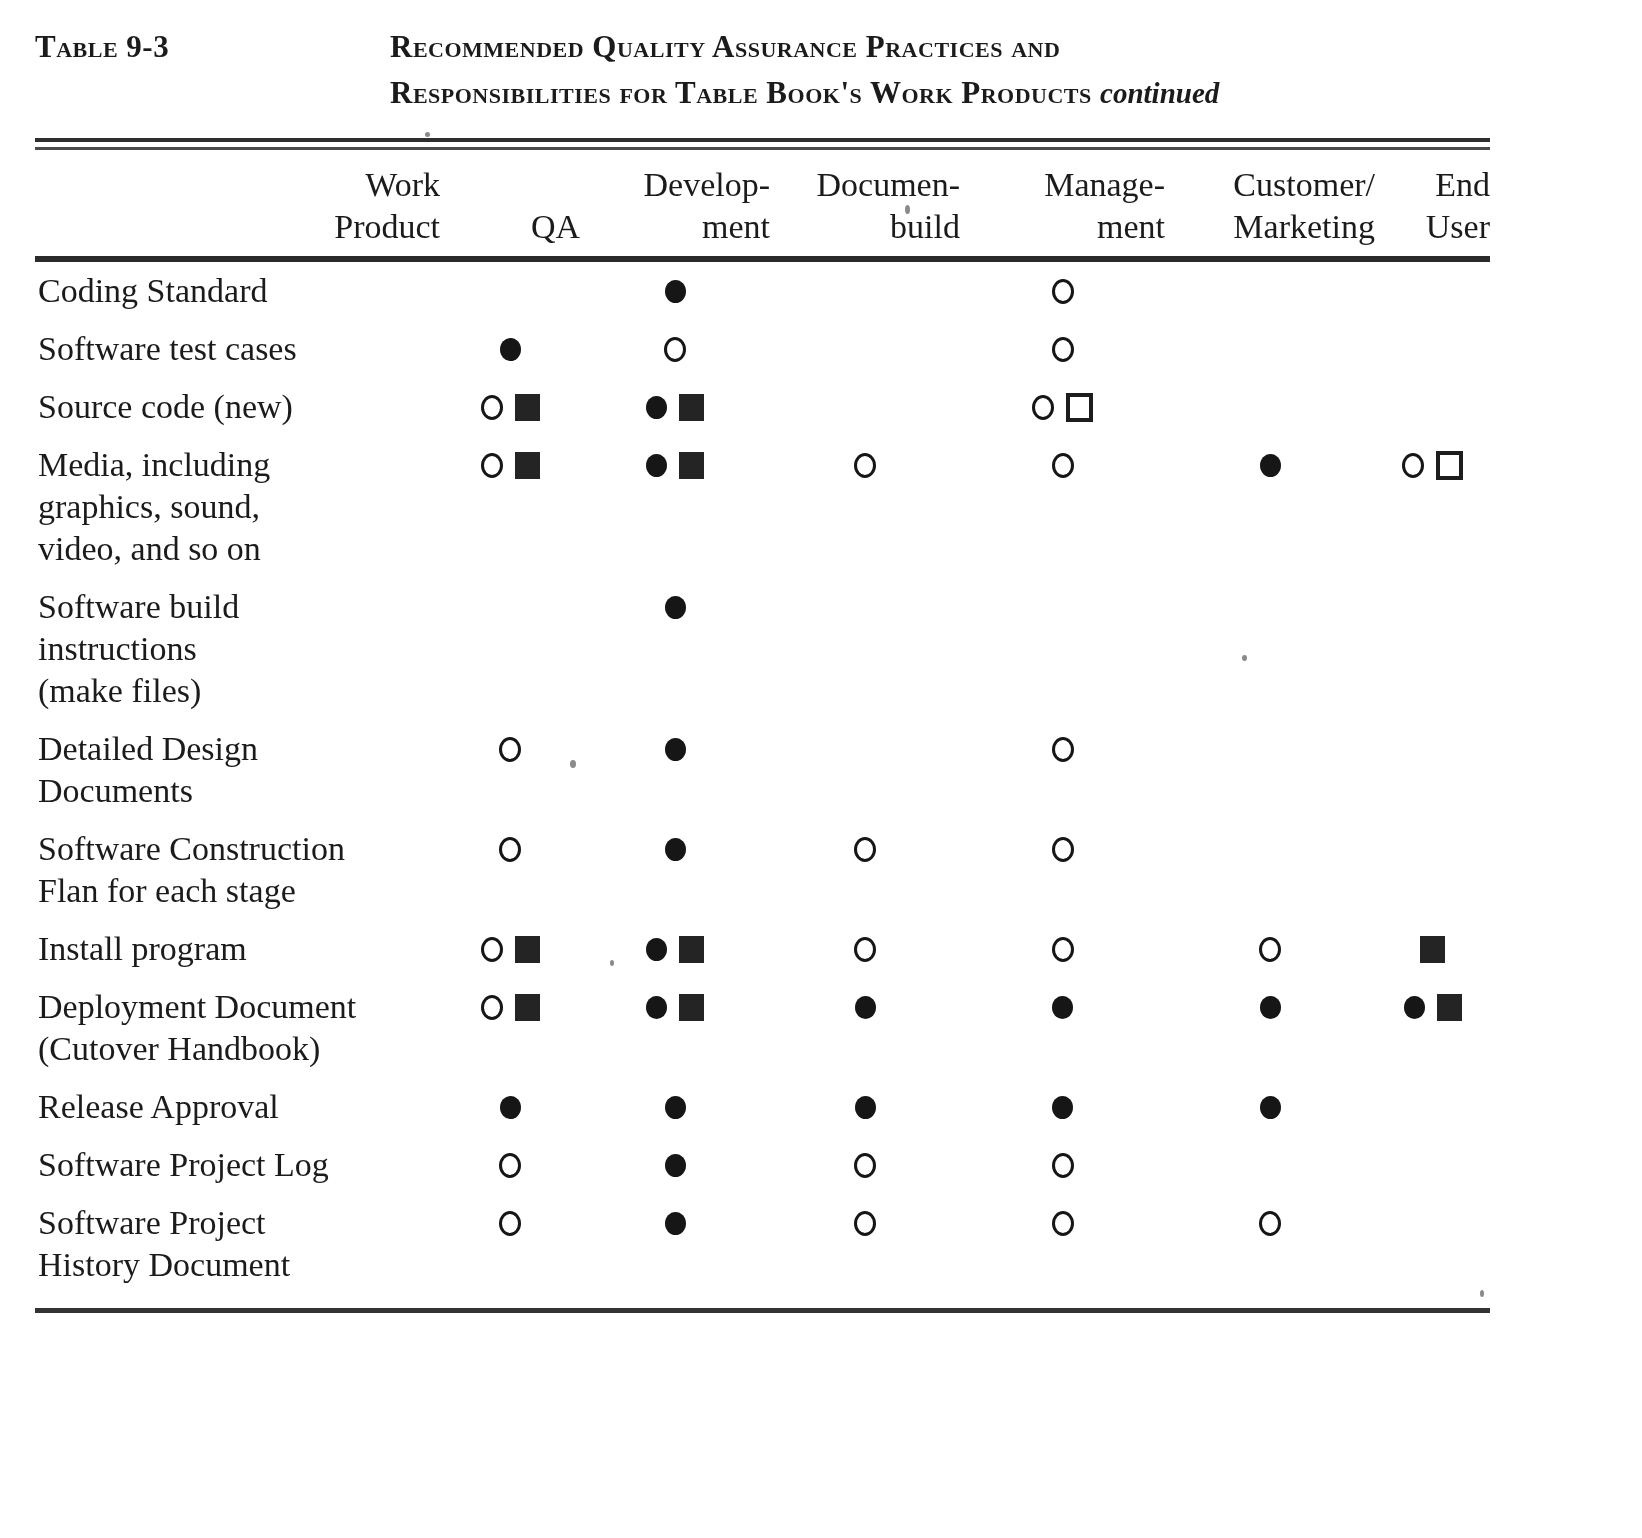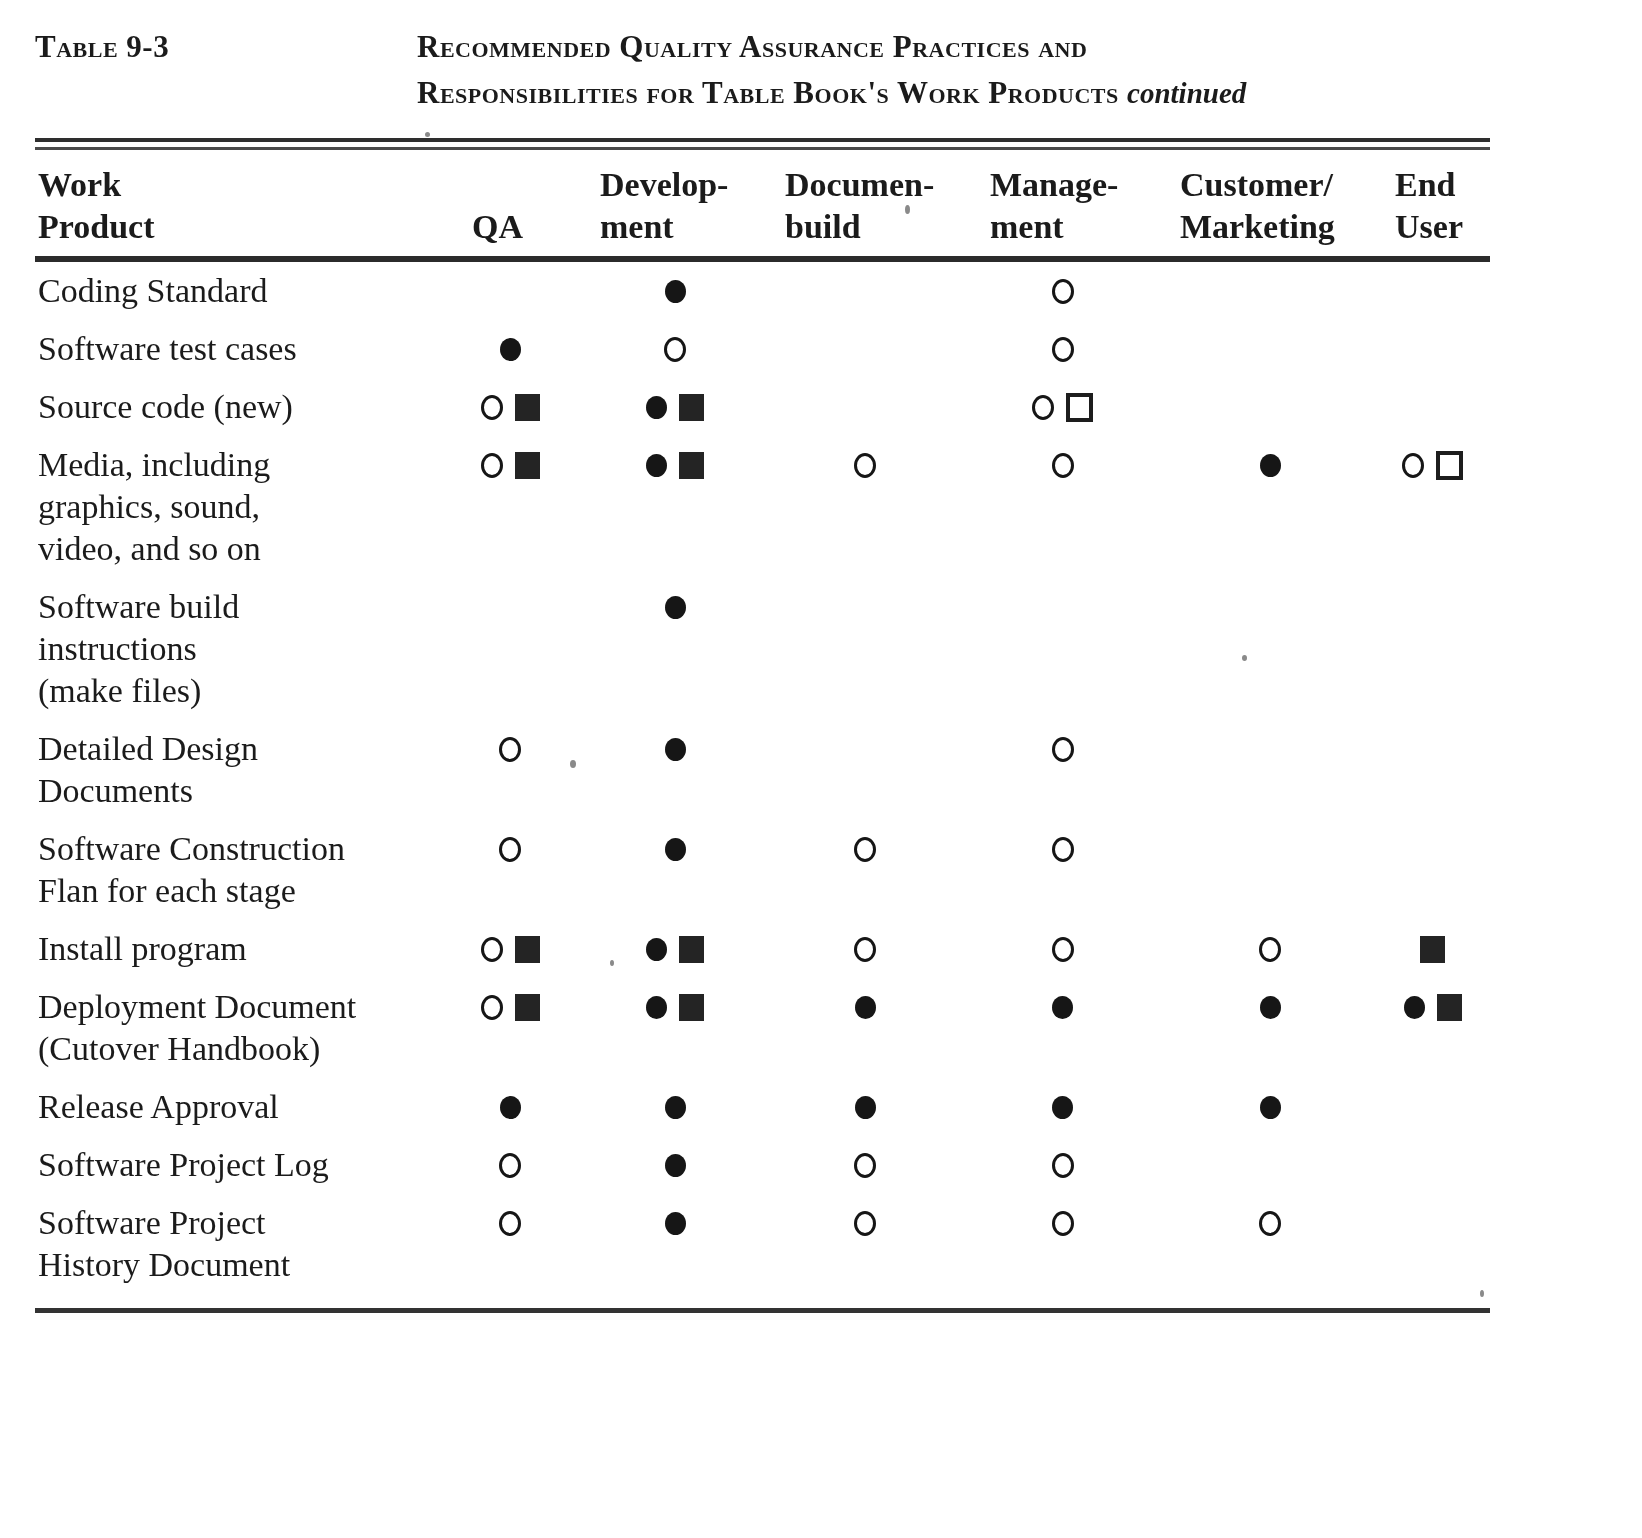--- a/index.html
+++ b/index.html
@@ -13,36 +13,36 @@
   }
   .page{padding:24px 0 0 35px;position:relative;}
 
   
   .caption{display:flex;align-items:flex-start;margin-bottom:22px;}
   .table-label{
     width:355px;flex:0 0 355px;
     font-variant:small-caps;font-weight:700;font-size:31px;line-height:46px;
     letter-spacing:.5px;
   }
-  .title-block{font-variant:small-caps;font-weight:700;font-size:31px;line-height:46px;letter-spacing:.5px;margin-left:27px;}
+  .title-block{font-variant:small-caps;font-weight:700;font-size:31px;line-height:46px;letter-spacing:.5px;}
   .title-continued{font-variant:normal;font-style:italic;font-weight:700;font-size:29px;letter-spacing:0;}
 
   
   .double-rule{width:1455px;}
   .double-rule .r1{height:4px;background:#2e2e2e;margin-bottom:5px;}
   .double-rule .r2{height:3px;background:#4a4a4a;}
   .bottom-rule{width:1455px;height:5px;background:#333;margin-top:14px;}
 
   
   table{border-collapse:collapse;table-layout:fixed;width:1455px;}
   col.c-label{width:405px;} col.c-qa{width:140px;} col.c-dev{width:190px;}
   col.c-doc{width:190px;} col.c-mgmt{width:205px;} col.c-cm{width:210px;} col.c-eu{width:115px;}
 
   th{
-    font-weight:700;font-size:34px;line-height:42px;text-align:left;
+    font-weight:400;font-size:34px;line-height:42px;text-align:right;
     vertical-align:bottom;padding:14px 0 8px 0;
     border-bottom:6px solid #2b2b2b;
   }
   th div{min-height:42px;}
   th.h-label{padding-left:3px;}
   th.h-qa{padding-left:32px;}
   th.h-dev{padding-left:20px;}
   th.h-doc{padding-left:15px;}
   th.h-mgmt{padding-left:30px;}
   th.h-cm{padding-left:15px;margin-top:24px;}

